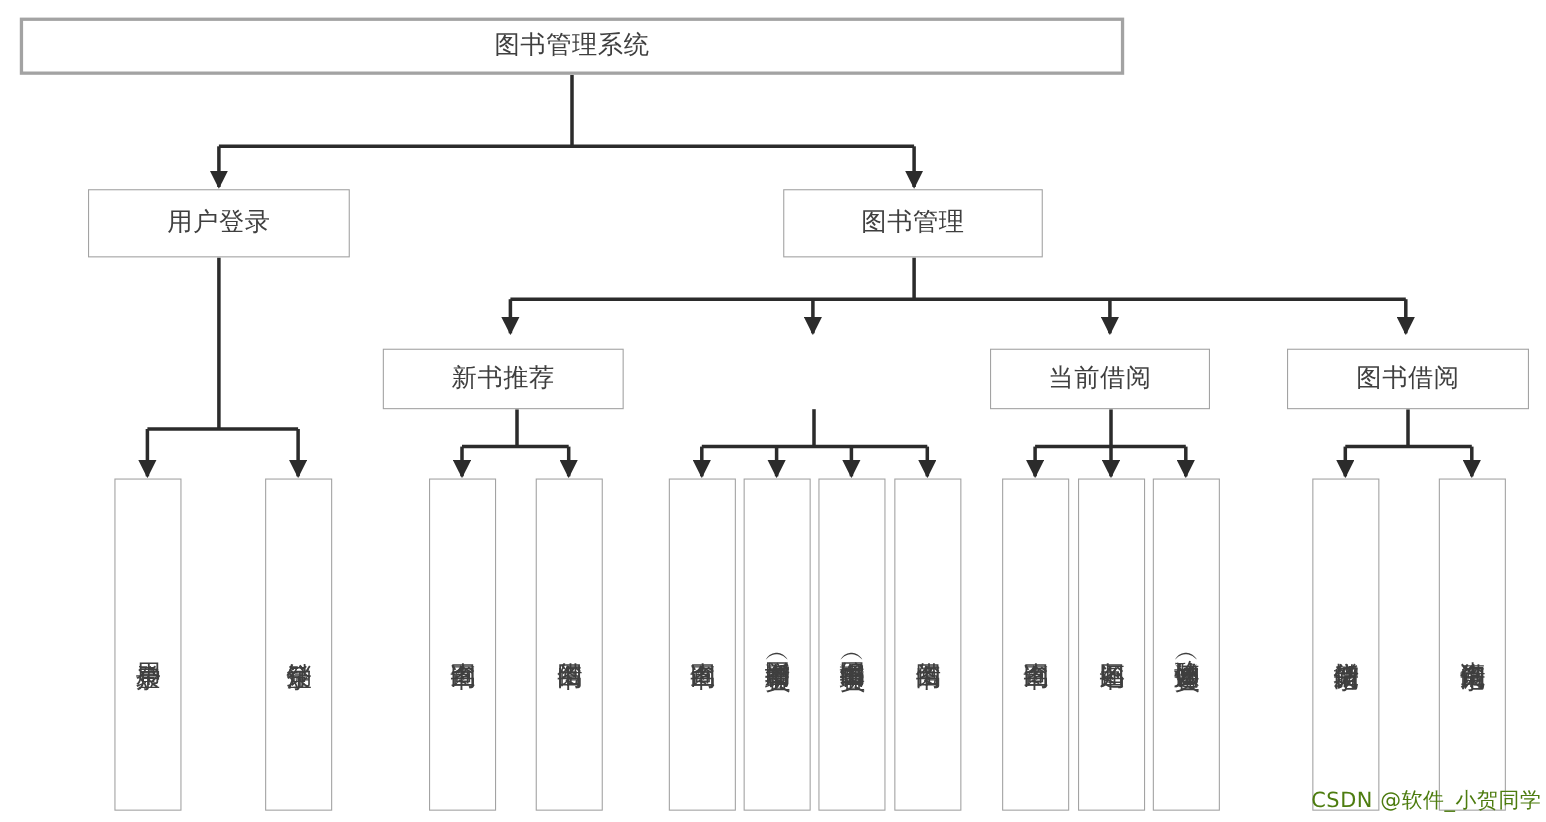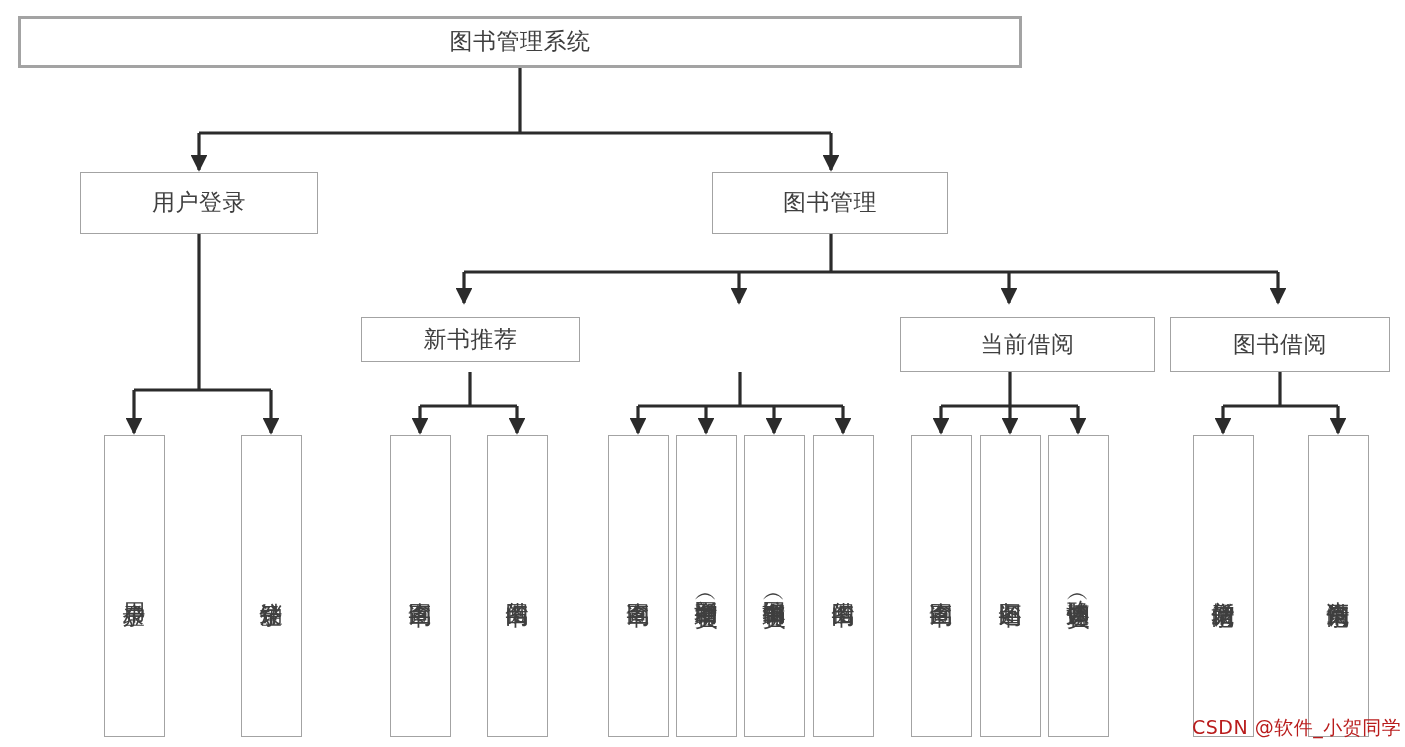--- a/index.html
+++ b/index.html
@@ -58,21 +58,21 @@
     line-height: 1.22;
     letter-spacing: 1px;
     color: #3f3f3f;
     text-align: center;
     max-height: 100%;
     white-space: nowrap;
   }
   .watermark {
     position: absolute;
     font-size: 19px;
-    color: #b91c1c;
+    color: #4d7c0f;
     white-space: nowrap;
     letter-spacing: 0.5px;
   }
 </style>
 </head>
 <body>
 
 <div id="diagram-root">
 
   <svg class="connector-layer" viewBox="0 0 1405 747" xmlns="http://www.w3.org/2000/svg">
@@ -130,26 +130,26 @@
   </div>
 
   <div class="node-box" style="left:80px; top:172px; width:238px; height:62px;">
     <span class="node-label-h">用户登录</span>
   </div>
 
   <div class="node-box" style="left:712px; top:172px; width:236px; height:62px;">
     <span class="node-label-h">图书管理</span>
   </div>
 
-  <div class="node-box" style="left:361px; top:317px; width:219px; height:45px;">
+  <div class="node-box" style="left:348px; top:317px; width:219px; height:55px;">
     <span class="node-label-h">新书推荐</span>
   </div>
 
 
-  <div class="node-box" style="left:900px; top:317px; width:255px; height:55px;">
+  <div class="node-box" style="left:900px; top:317px; width:200px; height:55px;">
     <span class="node-label-h">当前借阅</span>
   </div>
 
   <div class="node-box" style="left:1170px; top:317px; width:220px; height:55px;">
     <span class="node-label-h">图书借阅</span>
   </div>
 
   <div class="node-box leaf-node" style="left:104px; top:435px; width:61px; height:302px;">
     <span class="node-label-v">用户登录</span>
   </div>

